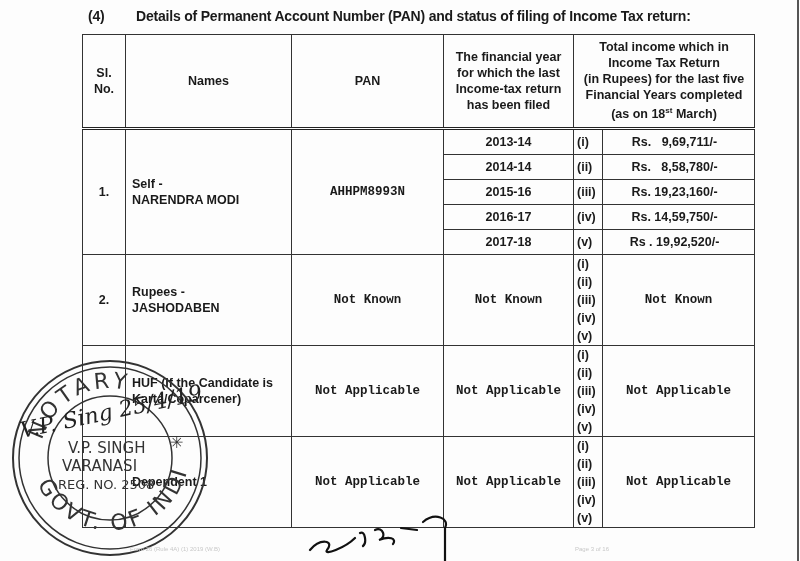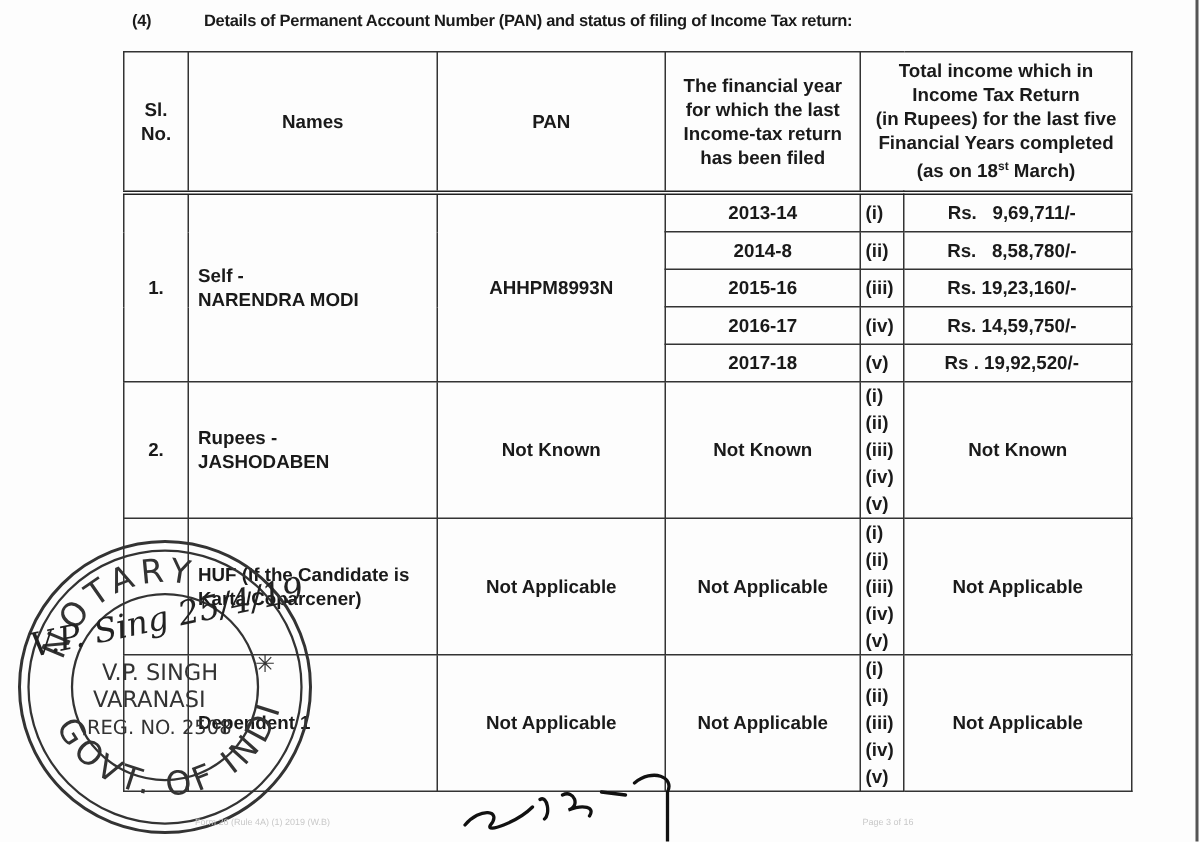--- a/index.html
+++ b/index.html
@@ -4,21 +4,21 @@
   <style>
     html, body { margin: 0; padding: 0; }
     body {
       width: 800px; height: 561px; overflow: hidden; position: relative;
       background: #fdfdfd;
       font-family: "Liberation Sans", sans-serif;
       color: #1a1a1a;
     }
     .right-rule { position: absolute; left: 797px; top: 0; width: 2px; height: 561px; background: #555; }
     .section-heading {
-      position: absolute; left: 88px; top: 8px; font-size: 11px; font-weight: bold;
+      position: absolute; left: 88px; top: 8px; font-size: 14px; font-weight: bold;
       letter-spacing: -0.2px; white-space: nowrap;
     }
     .section-heading .num { display: inline-block; width: 48px; }
 
     table.pan-table {
       position: absolute; left: 82px; top: 34px;
       border-collapse: collapse; table-layout: fixed;
       width: 672px; font-size: 12.5px;
     }
     table.pan-table td, table.pan-table th {
@@ -29,21 +29,21 @@
       border-bottom: 3px double #222;
     }
     col.c-sl { width: 43px; }
     col.c-name { width: 166px; }
     col.c-pan { width: 152px; }
     col.c-fy { width: 130px; }
     col.c-rn { width: 29px; }
     col.c-inc { width: 152px; }
     td.sl { text-align: center; font-weight: bold; }
     td.name { padding-left: 6px !important; font-weight: bold; line-height: 16px; }
-    td.center { text-align: center; font-weight: bold; }
+    td.center { text-align: center; font-weight: bold; font-family: Liberation Mono, monospace; }
     td.fy { text-align: center; font-weight: bold; height: 24px; margin-top: 40px; }
     td.rn { text-align: left; padding-left: 3px !important; font-weight: bold; }
     td.inc { text-align: center; padding-right: 8px !important; font-weight: bold; white-space: pre; }
     td.rn-stack { font-weight: bold; padding-left: 3px !important; line-height: 18px; }
     tr.r-block td { height: 90px; }
     sup { font-size: 8px; }
 
     .stamp {
       position: absolute; left: 10px; top: 358px; width: 200px; height: 200px;
       pointer-events: none;
@@ -100,21 +100,21 @@
       <td class="name" rowspan="5">
         <div>Self -</div>
         <div>NARENDRA MODI</div>
       </td>
       <td class="center" rowspan="5">AHHPM8993N</td>
       <td class="fy">2013-14</td>
       <td class="rn">(i)</td>
       <td class="inc">Rs.   9,69,711/-</td>
     </tr>
     <tr>
-      <td class="fy">2014-8</td>
+      <td class="fy">2014-14</td>
       <td class="rn">(ii)</td>
       <td class="inc">Rs.   8,58,780/-</td>
     </tr>
     <tr>
       <td class="fy">2015-16</td>
       <td class="rn">(iii)</td>
       <td class="inc">Rs. 19,23,160/-</td>
     </tr>
     <tr>
       <td class="fy">2016-17</td>

